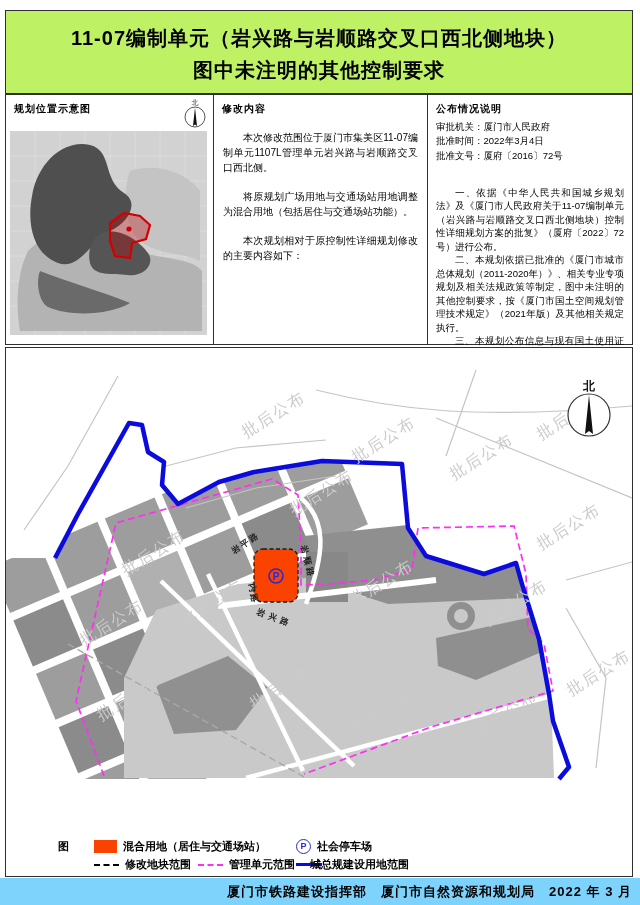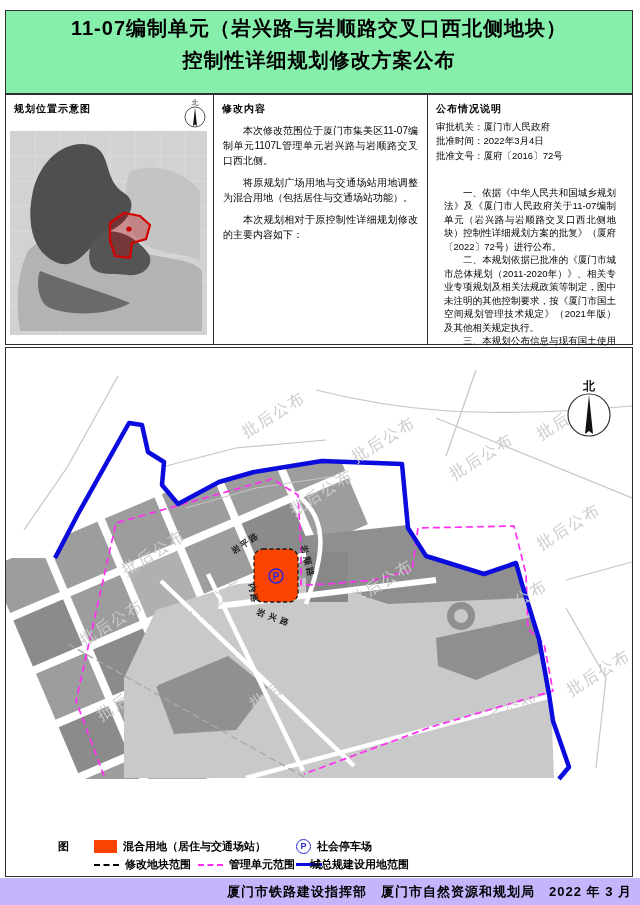--- a/index.html
+++ b/index.html
@@ -4,36 +4,36 @@
 <style>
   html,body{margin:0;padding:0;}
   body{
     width:640px;height:905px;position:relative;background:#ffffff;
     font-family:"Liberation Sans","DejaVu Sans",sans-serif;color:#000;
     overflow:hidden;
   }
   
   .title-box{
     position:absolute;left:5px;top:10px;width:628px;height:84px;
-    box-sizing:border-box;border:1px solid #2f2f2f;background:#86efac;
+    box-sizing:border-box;border:1px solid #2f2f2f;background:#bef264;
     text-align:center;font-weight:bold;font-size:20px;line-height:1.62;
-    padding-top:1px;letter-spacing:1px;
+    padding-top:11px;letter-spacing:1px;
   }
   
   .cols{
     position:absolute;left:5px;top:94px;width:628px;height:251px;
     box-sizing:border-box;border:1px solid #2f2f2f;display:flex;background:#fff;
   }
   .col{position:relative;height:100%;box-sizing:border-box;}
   .col1{width:208px;border-right:1px solid #2f2f2f;}
   .col2{width:214px;border-right:1px solid #2f2f2f;}
   .col3{flex:1;}
   .col-heading{font-size:10px;font-weight:bold;margin:7px 0 4px 8px;letter-spacing:1px;}
-  .col2 p{font-size:10px;line-height:1.5;margin:7px 9px;text-align:justify;text-indent:2em;}
-  .col3 p{font-size:9.5px;line-height:1.42;margin:0 16px;text-align:justify;text-indent:2em;}
+  .col2 p{font-size:10px;line-height:1.5;margin:14px 9px;text-align:justify;text-indent:2em;}
+  .col3 p{font-size:9.5px;line-height:1.42;margin:0 8px;text-align:justify;text-indent:2em;}
   .col3 .meta{font-size:9.5px;line-height:1.5;margin:0 8px;text-indent:0;}
   .col3 .meta-block{margin-bottom:23px;margin-top:2px;}
   .minimap{position:absolute;left:4px;top:36px;}
   .mini-compass{position:absolute;right:5px;top:2px;}
   
   .map-section{
     position:absolute;left:5px;top:347px;width:628px;height:530px;
     box-sizing:border-box;border:1px solid #2f2f2f;background:#fff;
   }
   .mainmap{position:absolute;left:0;top:0;}
@@ -44,32 +44,32 @@
   .sw-mixed{position:absolute;width:23px;height:13px;background:#fb4300;}
   .sw-dash{position:absolute;width:25px;height:0;border-top:2.5px dashed #000;}
   .sw-dash.magenta{border-top-color:#ff2ef2;}
   .sw-blue{position:absolute;width:26px;height:0;border-top:3px solid #0b0bde;}
   .p-badge{
     position:absolute;width:13px;height:13px;border:1.5px solid #2a2ad0;border-radius:50%;
     color:#2a2ad0;font-size:9px;font-weight:bold;text-align:center;line-height:13px;
   }
   
   .footer{
-    position:absolute;left:0;top:878px;width:640px;height:27px;background:#c4b5fd;
+    position:absolute;left:0;top:878px;width:640px;height:27px;background:#7dd3fc;
     box-sizing:border-box;font-size:13px;font-weight:bold;line-height:27px;
     text-align:right;padding-right:8px;letter-spacing:1px;
   }
   text{user-select:none;}
 </style>
 </head>
 <body>
 
 <div class="title-box">
   <div>11-07编制单元（岩兴路与岩顺路交叉口西北侧地块）</div>
-  <div>控制性详细规划修改方案公布</div>
+  <div>图中未注明的其他控制要求</div>
 </div>
 
 <div class="cols">
 
   <div class="col col1">
     <div class="col-heading">规划位置示意图</div>
     <svg class="mini-compass" width="26" height="32" viewBox="0 0 26 32">
       <text x="13" y="8" font-size="7" text-anchor="middle" fill="#333">北</text>
       <circle cx="13" cy="20" r="10" fill="#fff" stroke="#555" stroke-width="1"></circle>
       <polygon points="13,10.5 11,29 13,27.5 15,29" fill="#111"></polygon>

